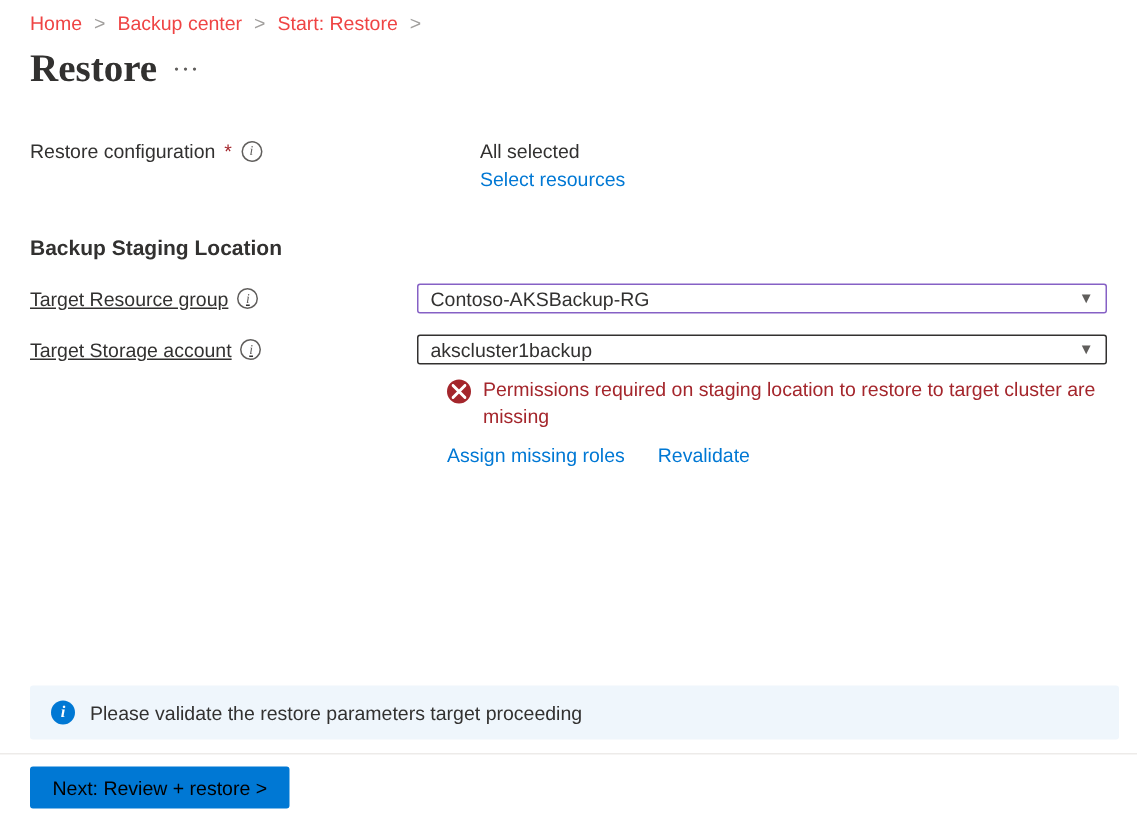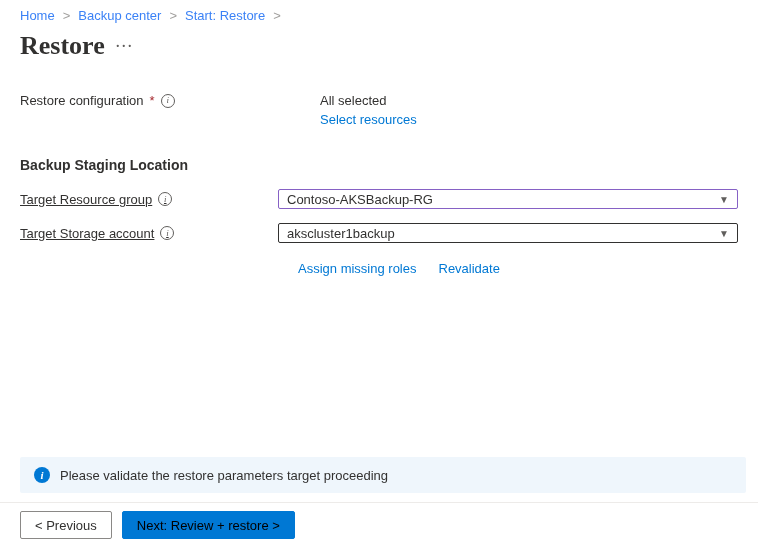--- a/index.html
+++ b/index.html
@@ -14,21 +14,21 @@
     overflow: hidden;
   }
   .breadcrumbs {
     display: flex;
     align-items: center;
     gap: 8px;
     padding: 8px 20px 0 20px;
     color: #605e5c;
   }
   .breadcrumbs a {
-    color: #3b82f6;
+    color: #ef4444;
     text-decoration: none;
     cursor: pointer;
   }
   .breadcrumbs .sep { color: #a19f9d; }
   .title-row {
     display: flex;
     align-items: center;
     gap: 10px;
     padding: 8px 20px 0 20px;
     font-family: Liberation Serif, serif;
@@ -193,27 +193,34 @@
     <div class="label">
       <span>Target Storage account</span>
       <span class="info-icon">i</span>
     </div>
     <div class="select sel-storage">
       <span>akscluster1backup</span>
       <span class="chev">▼</span>
     </div>
   </div>
 
+  <div class="error-block">
+    <div class="err-icon">
+      <svg width="10" height="10" viewBox="0 0 10 10">
+          <path d="M1 1 L9 9 M9 1 L1 9" stroke="#fff" stroke-width="2" stroke-linecap="round"></path>
+        </svg>
+    </div>
+    <div class="err-text">Permissions required on staging location to restore to target cluster are missing</div>
+  </div>
   <div class="link-row">
     <a class="link">Assign missing roles</a>
     <a class="link">Revalidate</a>
   </div>
 </div>
 
 <div class="notice">
   <div class="n-icon">i</div>
   <span>Please validate the restore parameters target proceeding</span>
 </div>
 
 <div class="footer">
-  <button class="btn">&lt; Previous</button>
   <button class="btn primary">Next: Review + restore &gt;</button>
 </div>
 
 </body></html>

